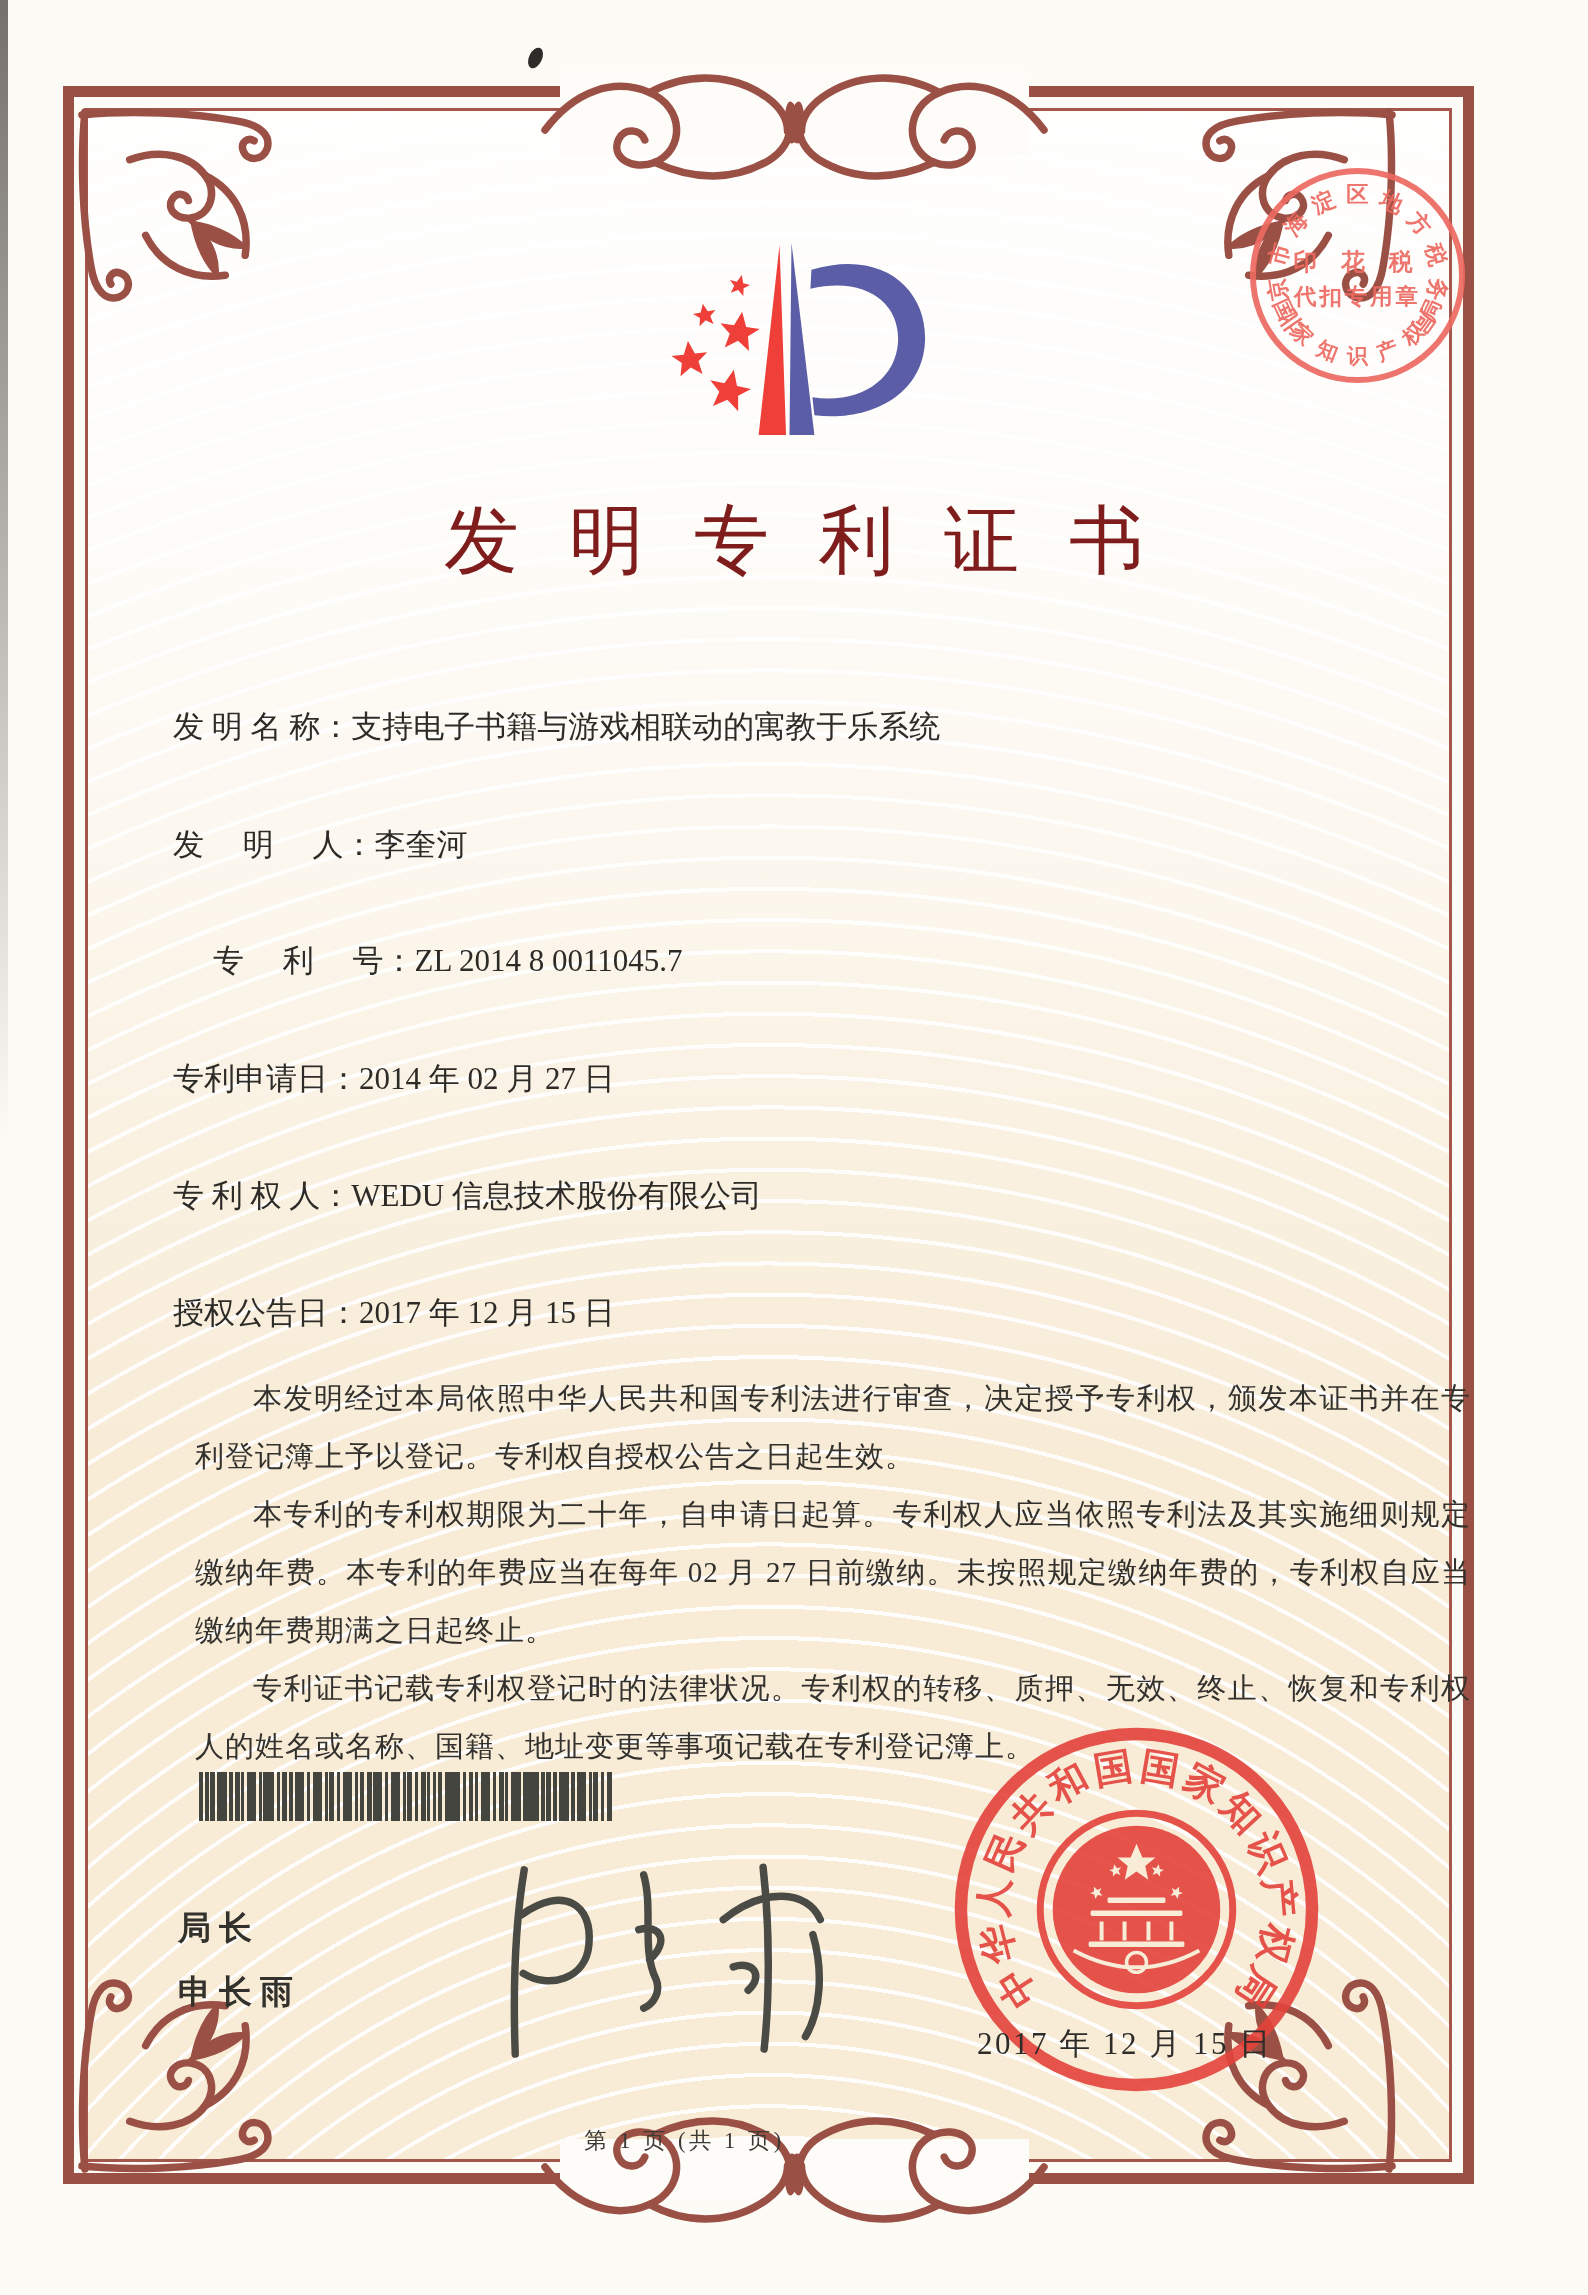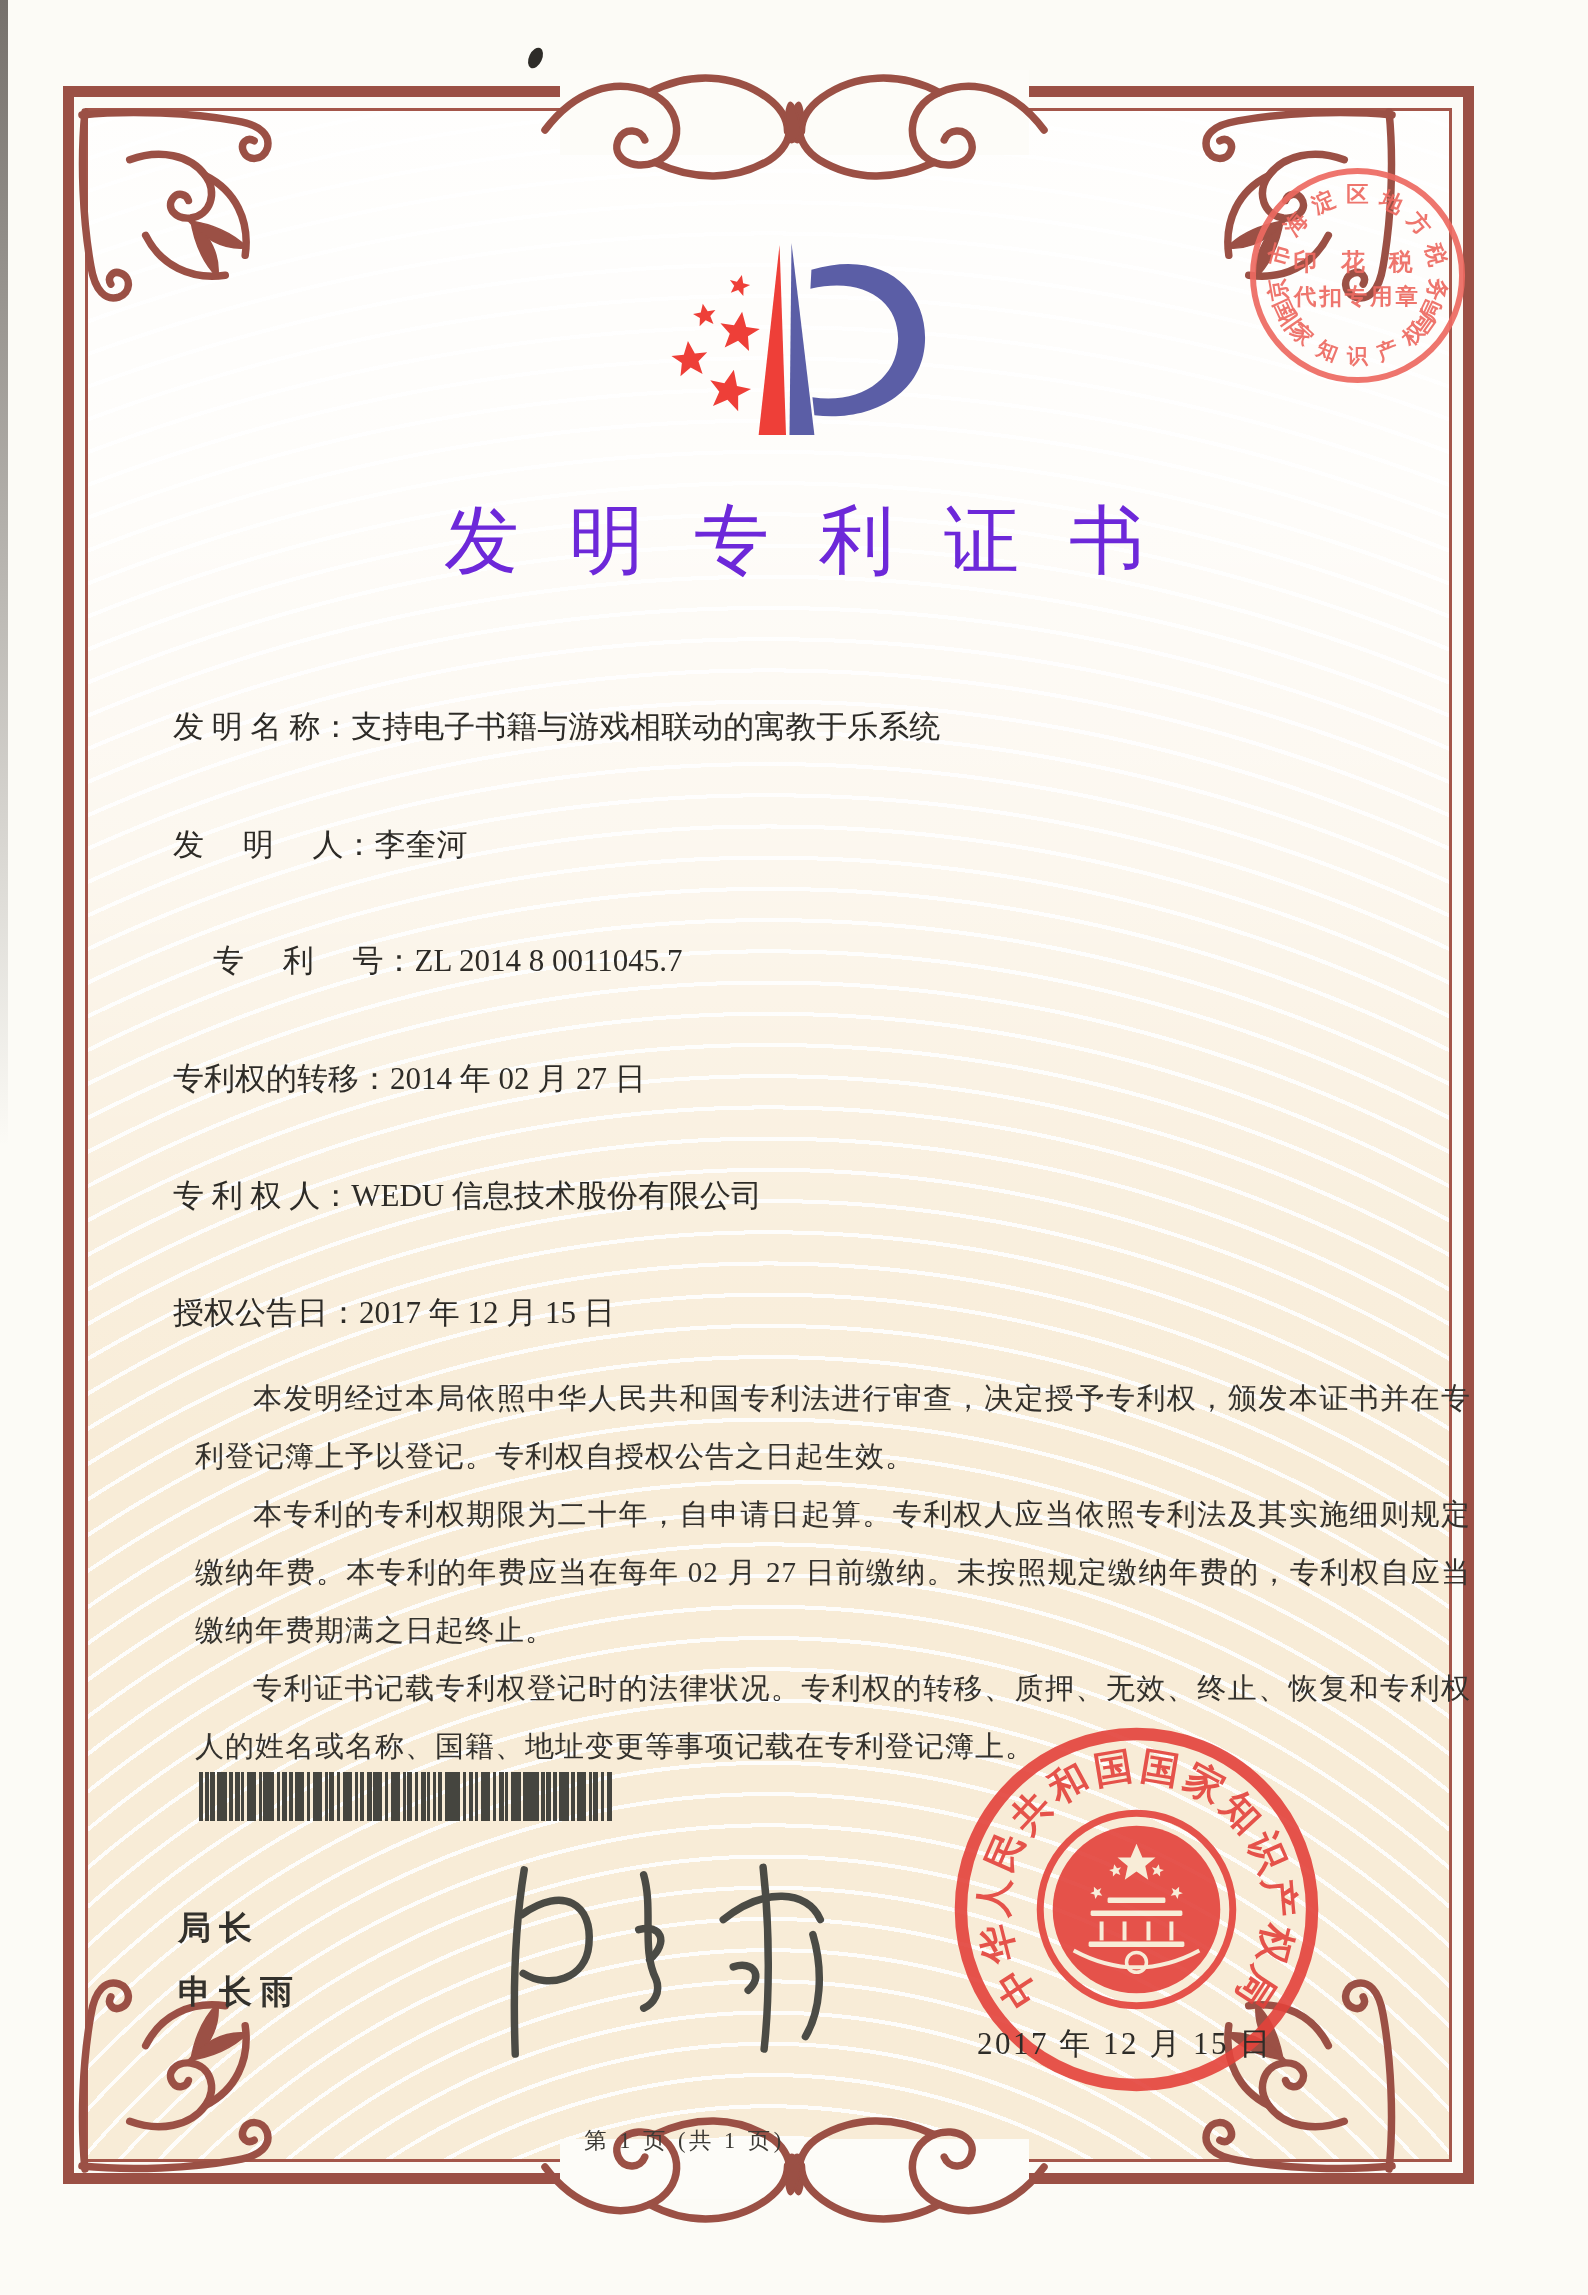--- a/index.html
+++ b/index.html
@@ -25,21 +25,21 @@
         rgba(255,255,255,.6) 36%,rgba(255,255,255,.22) 52%,rgba(255,255,255,0) 66%),
       repeating-radial-gradient(140% 110% at 50% 140%,
         rgba(255,255,255,0) 0 23px,rgba(255,255,255,.9) 23px 26.4px);}
 
   .ornament{position:absolute;}
   .backing{position:absolute;background:#fdfcf8;}
 
   .text-abs{position:absolute;color:#2f2d29;}
   .cert-number{left:170px;top:252px;font-size:32px;letter-spacing:4.5px;color:#3a3833;}
   .title{left:0;width:1588px;top:491px;text-align:center;font-size:75px;
-    letter-spacing:50px;padding-left:50px;box-sizing:border-box;color:#6d28d9;}
+    letter-spacing:50px;padding-left:50px;box-sizing:border-box;color:#7f1d1d;}
   .field-row{left:173px;width:1276px;font-size:31px;color:#2d2b27;white-space:nowrap;}
   .paragraphs{left:163px;top:1369px;width:1276px;font-size:29px;line-height:58px;
     text-align:justify;color:#33312d;letter-spacing:1px;margin-left:32px;}
   .paragraphs p{margin:0;text-indent:2em;}
 
   .barcode{position:absolute;left:199px;top:1772px;width:414px;height:49px;
     background-image:
       repeating-linear-gradient(90deg,#45453f 0 3.5px,rgba(0,0,0,0) 3.5px 6px),
       repeating-linear-gradient(90deg,rgba(0,0,0,0) 0 6px,#45453f 6px 10px,rgba(0,0,0,0) 10px 15.5px),
       repeating-linear-gradient(90deg,rgba(0,0,0,0) 0 11.5px,#45453f 11.5px 14.5px,rgba(0,0,0,0) 14.5px 26.4px);}
@@ -176,21 +176,21 @@
   <div class="text-abs field-row" style="top:824px;">
     <span>发　 明　 人：</span><span>李奎河</span>
   </div>
   <div class="text-abs field-row" style="top:706px;">
     <span>发 明 名 称：</span><span>支持电子书籍与游戏相联动的寓教于乐系统</span>
   </div>
   <div class="text-abs field-row" style="top:940px;margin-left:40px;">
     <span>专　 利　 号：</span><span>ZL 2014 8 0011045.7</span>
   </div>
   <div class="text-abs field-row" style="top:1058px;">
-    <span>专利权的转移：</span><span>2014 年 02 月 27 日</span>
+    <span>专利申请日：</span><span>2014 年 02 月 27 日</span>
   </div>
   <div class="text-abs field-row" style="top:1175px;">
     <span>专 利 权 人：</span><span>WEDU 信息技术股份有限公司</span>
   </div>
   <div class="text-abs field-row" style="top:1292px;">
     <span>授权公告日：</span><span>2017 年 12 月 15 日</span>
   </div>
 
   <div class="text-abs paragraphs">
     <p>本发明经过本局依照中华人民共和国专利法进行审查，决定授予专利权，颁发本证书并在专利登记簿上予以登记。专利权自授权公告之日起生效。</p>

